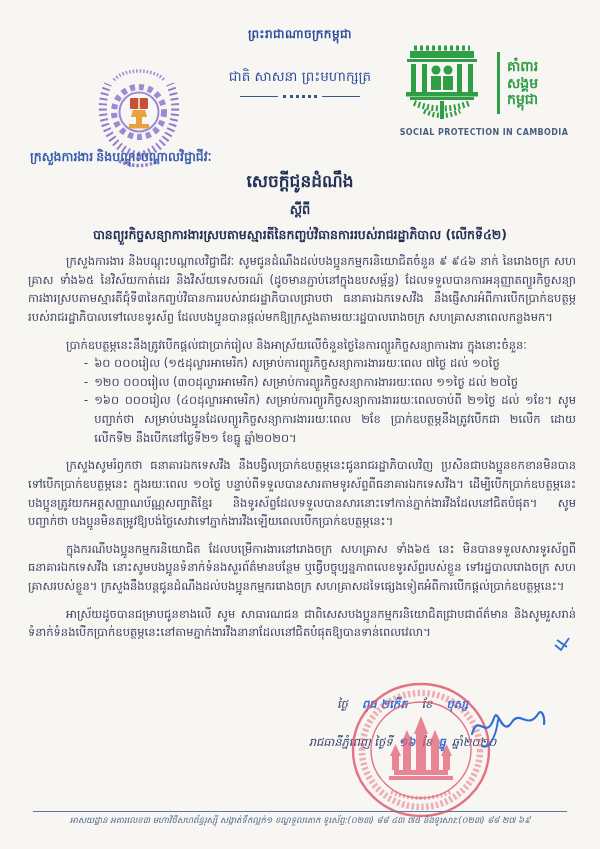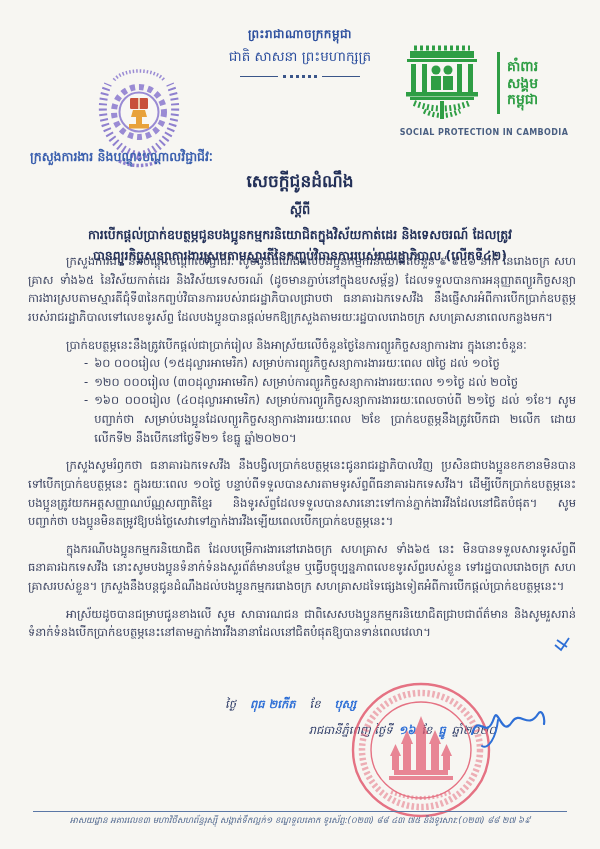--- a/index.html
+++ b/index.html
@@ -5,51 +5,51 @@
   html,body{margin:0;padding:0;background:#e8e8e6;}
   .page{
     position:relative;width:600px;height:849px;margin:0 auto;
     background:#f7f6f2;overflow:hidden;
     font-family:"DejaVu Sans","Liberation Sans",sans-serif;
     color:#39415f;
   }
   
   .hdr-center{position:absolute;top:26px;left:0;width:100%;text-align:center;}
   .kingdom{font-size:12px;font-weight:bold;color:#2d4f9e;letter-spacing:.5px;}
-  .motto{font-size:13.5px;color:#2d4f9e;margin-top:4px;}
+  .motto{font-size:13.5px;color:#2d4f9e;margin-top:24px;}
   .hdr-divider{margin:7px auto 0;width:120px;display:flex;align-items:center;justify-content:center;gap:5px;}
   .hdr-divider .dline{flex:1;border-top:1.5px solid #3a5589;}
   .hdr-divider .ddots{width:34px;border-top:3px dotted #3a5589;}
   
   .seal-wrap{position:absolute;left:82px;top:52px;width:114px;height:118px;}
   
   .spc-logo{position:absolute;left:394px;top:44px;width:180px;}
   .spc-top{display:flex;align-items:center;gap:7px;}
   .spc-bar{width:3px;height:62px;background:#2f9e45;}
   .spc-khmer{color:#2f9e45;font-weight:bold;font-size:14px;line-height:1.2;}
   .spc-caption{margin-top:6px;font-size:8px;font-weight:bold;color:#4a5f82;letter-spacing:.4px;text-align:center;white-space:nowrap;}
   
-  .ministry{position:absolute;left:30px;top:149px;font-size:12.5px;font-weight:bold;color:#3a5fae;}
+  .ministry{position:absolute;left:30px;top:149px;font-size:12.5px;font-weight:bold;color:#3a5fae;font-family:Liberation Serif, serif;}
   .titles{position:absolute;left:25px;right:25px;top:170px;text-align:center;color:#233058;}
   .n-title{font-size:17px;font-weight:bold;}
   .n-sub{font-size:13px;font-weight:bold;margin-top:6px;}
   .n-subject{font-size:12.5px;font-weight:bold;line-height:1.65;margin-top:5px;}
   
   .body-block{position:absolute;left:28px;right:24px;top:252px;height:444px;overflow:hidden;
     font-size:11.5px;line-height:1.62;text-align:justify;color:#39415f;}
   .para{text-indent:38px;margin:0 0 9px 0;}
   .intro{text-indent:38px;margin:0;}
   .bullets{margin:0 0 9px 0;}
   .bullet{display:flex;gap:6px;padding-left:56px;}
   .bullet .bm{flex:0 0 auto;}
   .bullet .bt{flex:1;}
   
   .date-block{position:absolute;left:225px;top:697px;width:355px;font-size:11.5px;font-style:italic;color:#2c3a66;}
-  .date-l1{display:flex;gap:14px;justify-content:flex-start;}
-  .date-l2{display:flex;gap:6px;justify-content:center;margin-top:9px;}
+  .date-l1{display:flex;gap:14px;justify-content:center;}
+  .date-l2{display:flex;gap:6px;justify-content:center;margin-top:21px;}
   .pen{color:#2e6fd6;font-weight:bold;font-style:italic;}
   .stamp{position:absolute;left:346px;top:680px;width:150px;height:140px;opacity:.85;}
   .sig{position:absolute;left:468px;top:704px;width:80px;height:52px;}
   .pen-mark{position:absolute;left:553px;top:636px;width:18px;height:16px;}
   
   .footer-rule{position:absolute;left:33px;top:811px;width:534px;border-top:1.6px solid #5b77a6;}
   .footer-addr{position:absolute;left:0;top:815px;width:100%;text-align:center;
     font-size:8.5px;font-style:italic;color:#51688f;}
 </style>
 </head>
@@ -114,21 +114,20 @@
     </div>
     <div class="spc-caption">SOCIAL PROTECTION IN CAMBODIA</div>
   </div>
 
   <div class="ministry">ក្រសួងការងារ និងបណ្ដុះបណ្ដាលវិជ្ជាជីវៈ</div>
 
   <div class="titles">
     <div class="n-title">សេចក្ដីជូនដំណឹង</div>
     <div class="n-sub">ស្ដីពី</div>
     <div class="n-subject">
-      <div>ការបើកផ្ដល់ប្រាក់ឧបត្ថម្ភជូនបងប្អូនកម្មករនិយោជិតក្នុងវិស័យកាត់ដេរ និងទេសចរណ៍ ដែលត្រូវ</div>
       <div>បានព្យួរកិច្ចសន្យាការងារស្របតាមស្មារតីនៃកញ្ចប់វិធានការរបស់រាជរដ្ឋាភិបាល (លើកទី៤២)</div>
     </div>
   </div>
 
   <div class="body-block">
     <p class="para">ក្រសួងការងារ និងបណ្ដុះបណ្ដាលវិជ្ជាជីវៈ សូមជូនដំណឹងដល់បងប្អូនកម្មករនិយោជិតចំនួន ៩ ៩៤៦ នាក់ នៃរោងចក្រ សហគ្រាស ទាំង៦៥ នៃវិស័យកាត់ដេរ និងវិស័យទេសចរណ៍ (ដូចមានភ្ជាប់នៅក្នុងឧបសម្ព័ន្ធ) ដែលទទួលបានការអនុញ្ញាតព្យួរកិច្ចសន្យាការងារស្របតាមស្មារតីជុំទី៣នៃកញ្ចប់វិធានការរបស់រាជរដ្ឋាភិបាលជ្រាបថា ធនាគារឯកទេសវីង នឹងផ្ញើសារអំពីការបើកប្រាក់ឧបត្ថម្ភរបស់រាជរដ្ឋាភិបាលទៅលេខទូរស័ព្ទ ដែលបងប្អូនបានផ្ដល់មកឱ្យក្រសួងតាមរយៈរដ្ឋបាលរោងចក្រ សហគ្រាសនាពេលកន្លងមក។</p>
     <p class="intro">ប្រាក់ឧបត្ថម្ភនេះនឹងត្រូវបើកផ្ដល់ជាប្រាក់រៀល និងអាស្រ័យលើចំនួនថ្ងៃនៃការព្យួរកិច្ចសន្យាការងារ ក្នុងនោះចំនួនៈ</p>
     <div class="bullets">
       <div class="bullet">
         <span class="bm">-</span>

